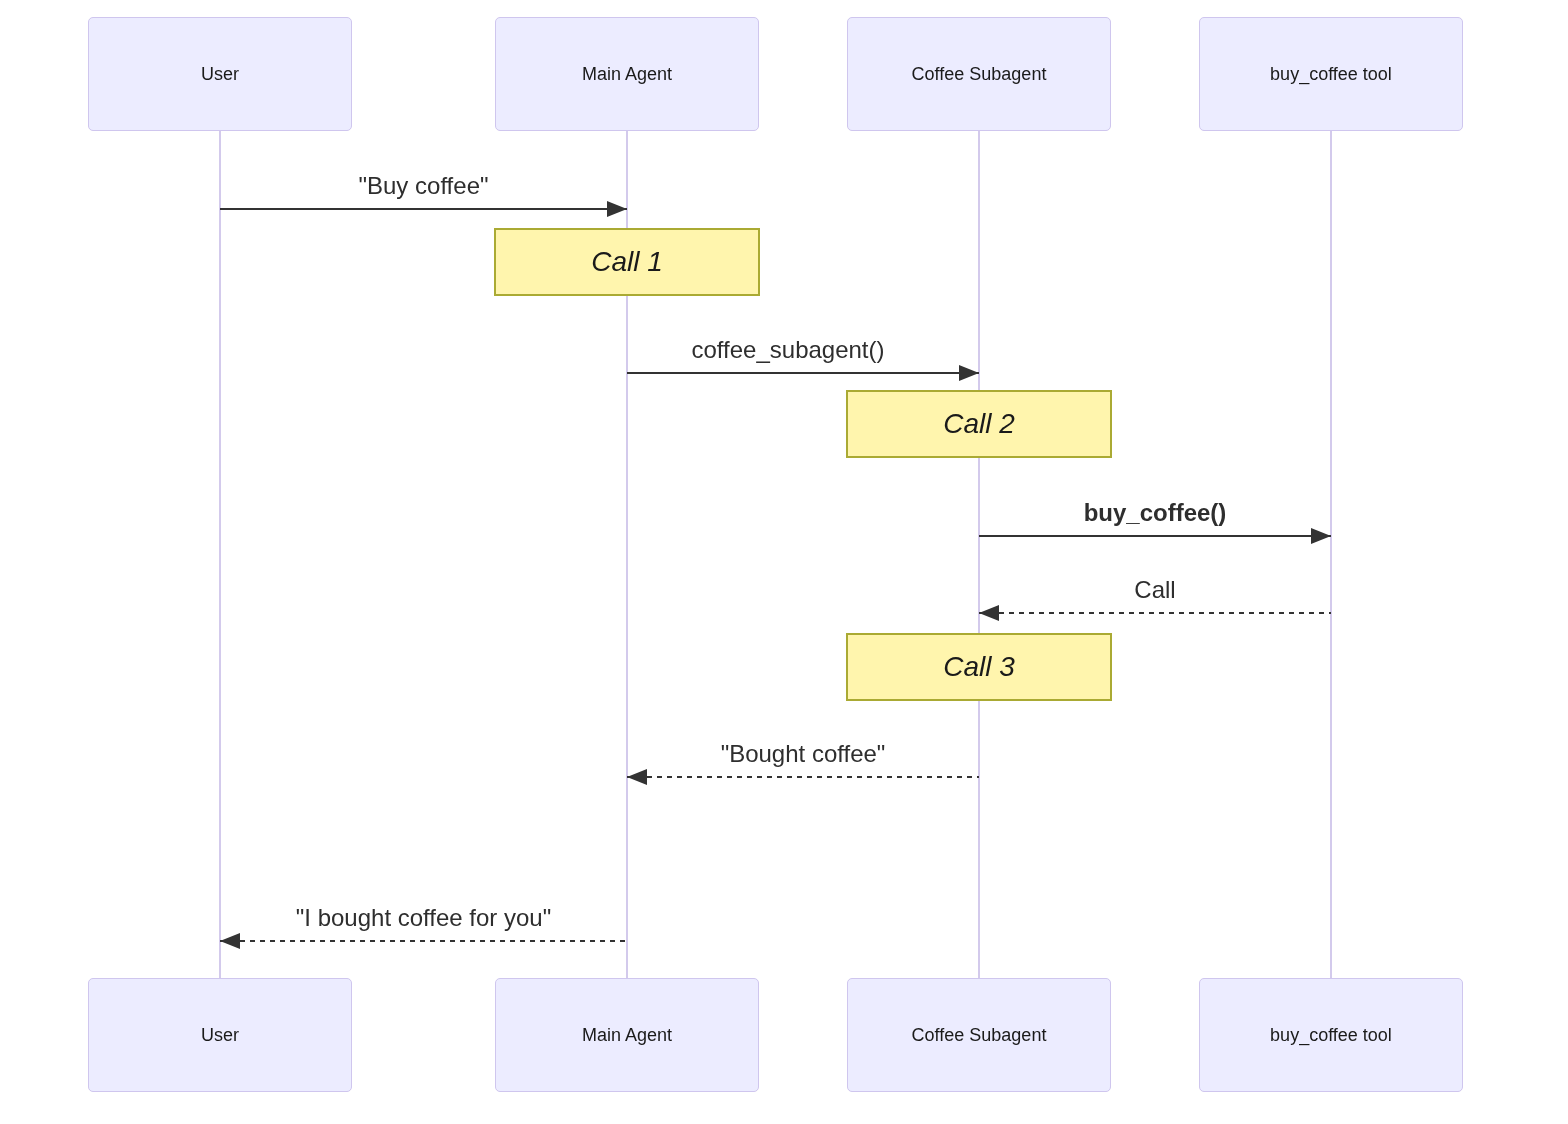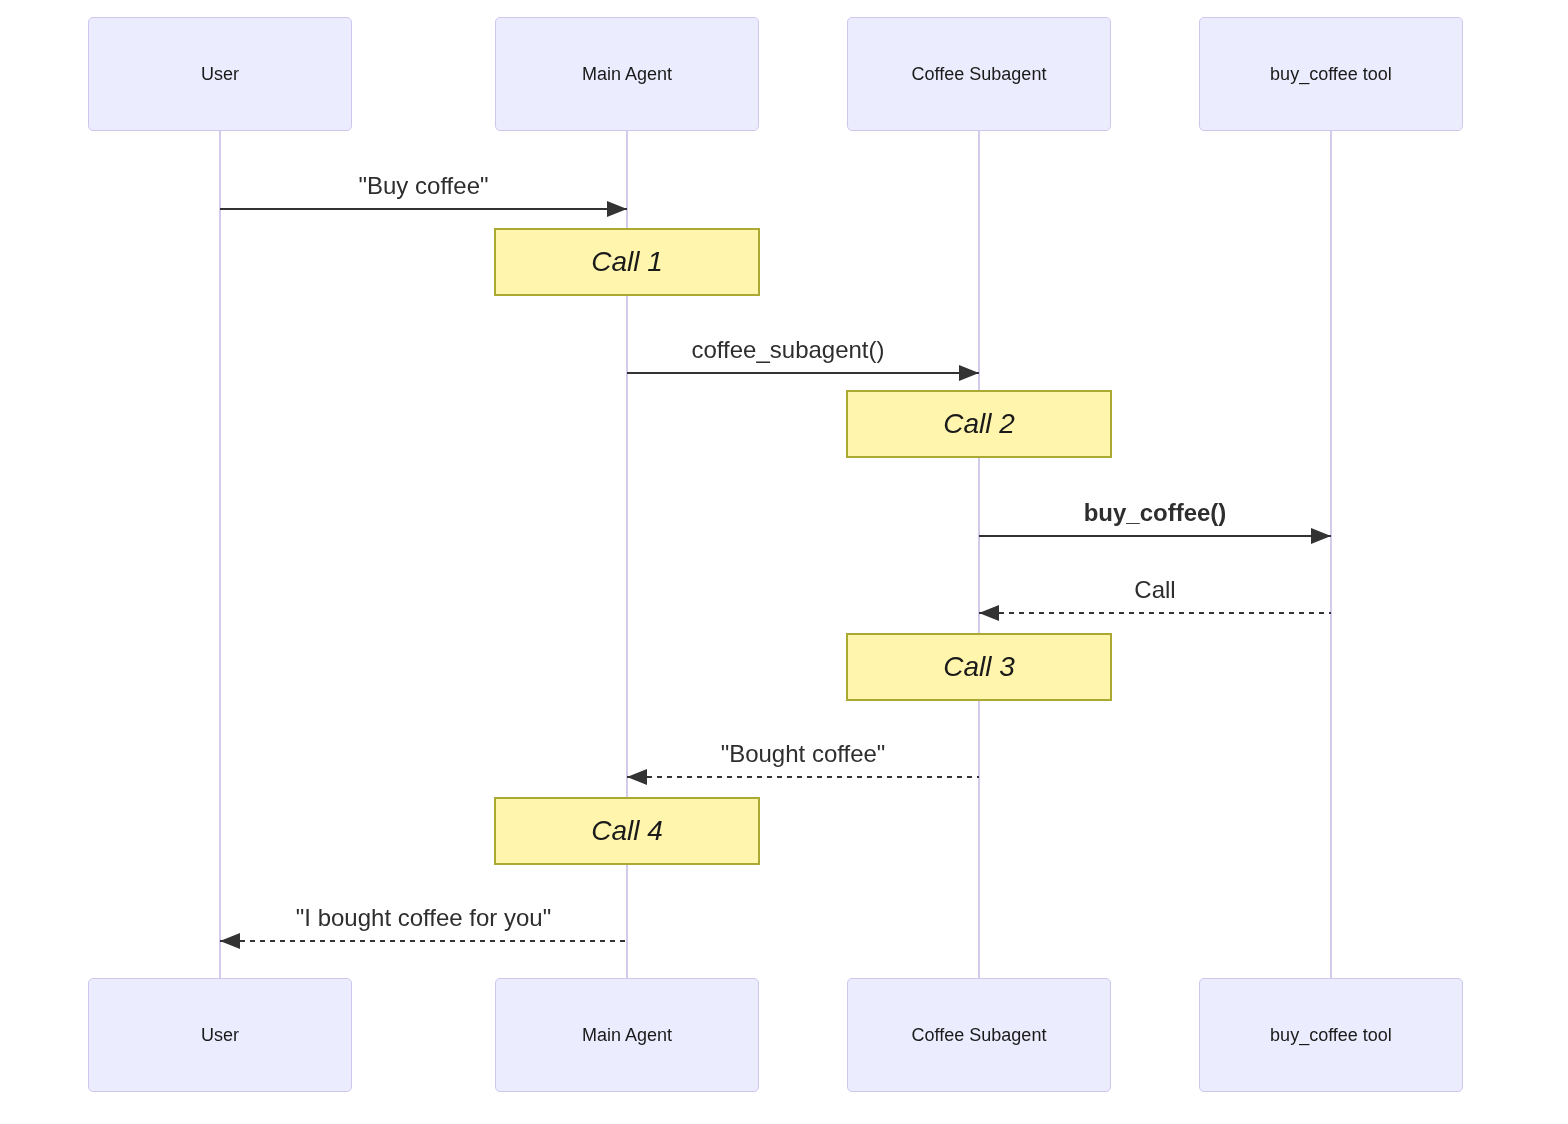--- a/index.html
+++ b/index.html
@@ -104,14 +104,13 @@
     <div class="arrowhead left" style="left: 979px; top: 605px;"></div>
     <div class="msg-label" style="left: 803px; top: 740px;">"Bought coffee"</div>
     <div class="msg-line dashed" style="left: 627px; top: 776px; width: 352px;"></div>
     <div class="arrowhead left" style="left: 627px; top: 769px;"></div>
     <div class="msg-label" style="left: 423.5px; top: 904px;">"I bought coffee for you"</div>
     <div class="msg-line dashed" style="left: 220px; top: 940px; width: 407px;"></div>
     <div class="arrowhead left" style="left: 220px; top: 933px;"></div>
     <div class="note" style="left: 494px; top: 228px;">Call 1</div>
     <div class="note" style="left: 846px; top: 390px;">Call 2</div>
     <div class="note" style="left: 846px; top: 633px;">Call 3</div>
-    <div class="note" style="left: 494px; top: 797px;">Call 4</div>
   </div>
 
 </body></html>

